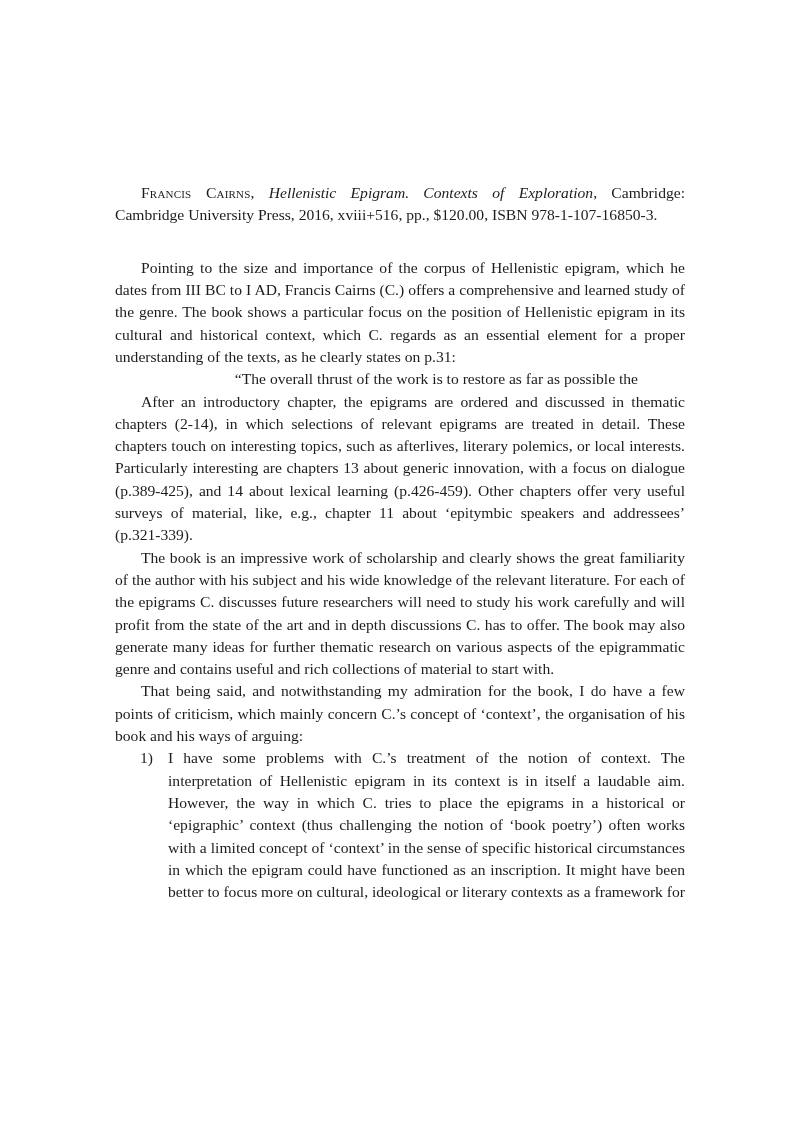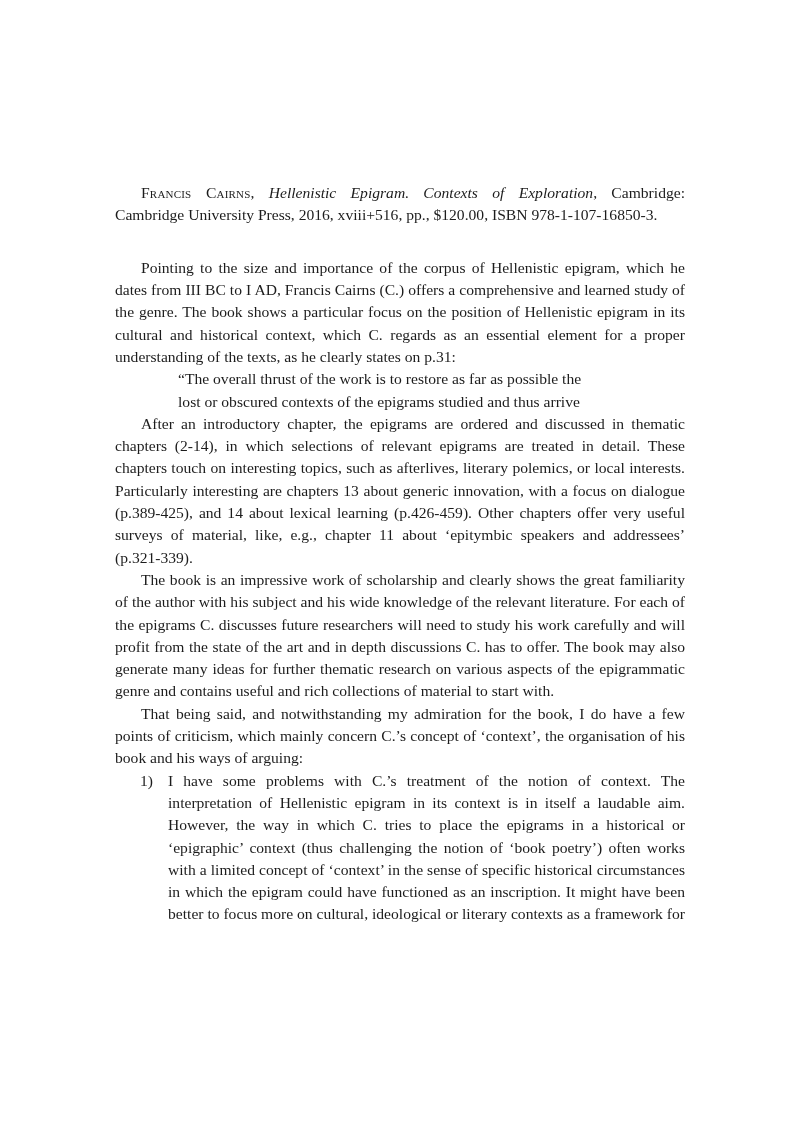--- a/index.html
+++ b/index.html
@@ -60,20 +60,21 @@
     margin: 0 0 0 63px;
     width: 460px;
     font-size: 15.6px;
     line-height: 22.3px;
     text-align: left;
     text-indent: 0;
   }
   .blockquote .qline {
     display: block;
     white-space: nowrap;
+    text-align: right;
   }
   
   .numlist {
     list-style: none;
     margin: 0;
     padding: 0;
   }
   .numlist li {
     position: relative;
     padding-left: 53px;
@@ -117,21 +118,20 @@
 <div class="page">
 
   <div class="content">
 
     <p class="biblio"><span class="smallcaps">Francis Cairns</span><span>, </span><span class="ital">Hellenistic Epigram. Contexts of Exploration</span><span>, Cambridge: Cambridge University Press, 2016, xviii+516, pp., $120.00, ISBN 978-1-107-16850-3.</span></p>
 
     <p class="para first-body">Pointing to the size and importance of the corpus of Hellenistic epigram, which he dates from III BC to I AD, Francis Cairns (C.) offers a comprehensive and learned study of the genre. The book shows a particular focus on the position of Hellenistic epigram in its cultural and historical context, which C. regards as an essential element for a proper understanding of the texts, as he clearly states on p.31:</p>
 
     <div class="blockquote">
       <span class="qline">“The overall thrust of the work is to restore as far as possible the</span>
-      <span class="qline">lost or obscured contexts of the epigrams studied and thus arrive</span>
     </div>
 
     <p class="para">After an introductory chapter, the epigrams are ordered and discussed in thematic chapters (2-14), in which selections of relevant epigrams are treated in detail. These chapters touch on interesting topics, such as afterlives, literary polemics, or local interests. Particularly interesting are chapters 13 about generic innovation, with a focus on dialogue (p.389-425), and 14 about lexical learning (p.426-459). Other chapters offer very useful surveys of material, like, e.g., chapter 11 about ‘epitymbic speakers and addressees’ (p.321-339).</p>
 
     <p class="para">The book is an impressive work of scholarship and clearly shows the great familiarity of the author with his subject and his wide knowledge of the relevant literature. For each of the epigrams C. discusses future researchers will need to study his work carefully and will profit from the state of the art and in depth discussions C. has to offer. The book may also generate many ideas for further thematic research on various aspects of the epigrammatic genre and contains useful and rich collections of material to start with.</p>
 
     <p class="para">That being said, and notwithstanding my admiration for the book, I do have a few points of criticism, which mainly concern C.’s concept of ‘context’, the organisation of his book and his ways of arguing:</p>
 
     <ul class="numlist">
       <li><span class="marker">1)</span><span>I have some problems with C.’s treatment of the notion of context. The interpretation of Hellenistic epigram in its context is in itself a laudable aim. However, the way in which C. tries to place the epigrams in a historical or ‘epigraphic’ context (thus challenging the notion of ‘book poetry’) often works with a limited concept of ‘context’ in the sense of specific historical circumstances in which the epigram could have functioned as an inscription.  It might have been better to focus more on cultural, ideological or literary contexts as a framework for</span></li>

